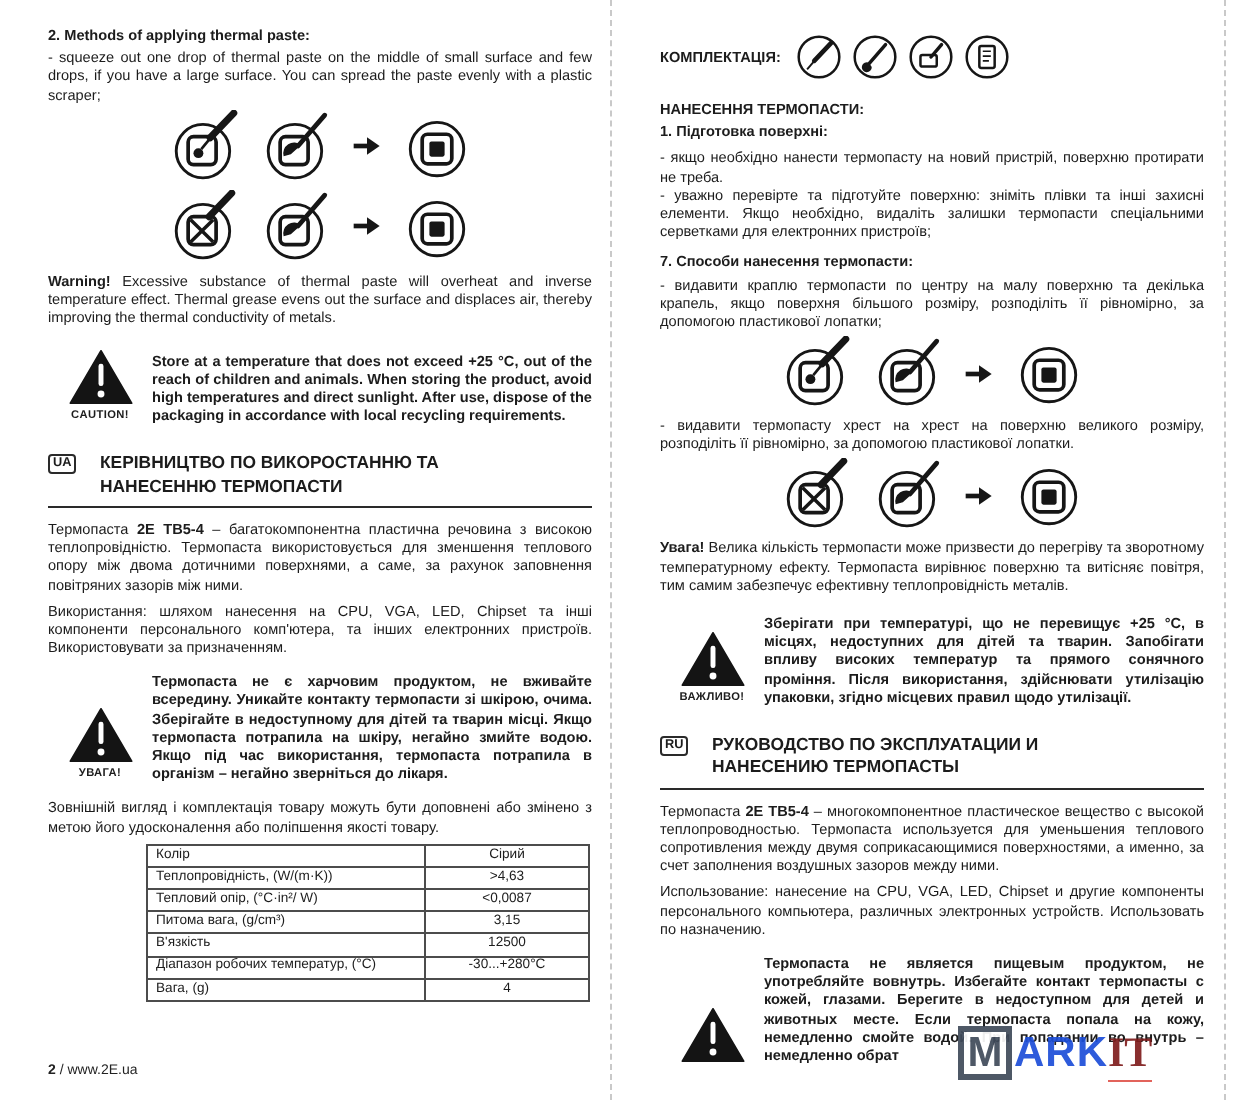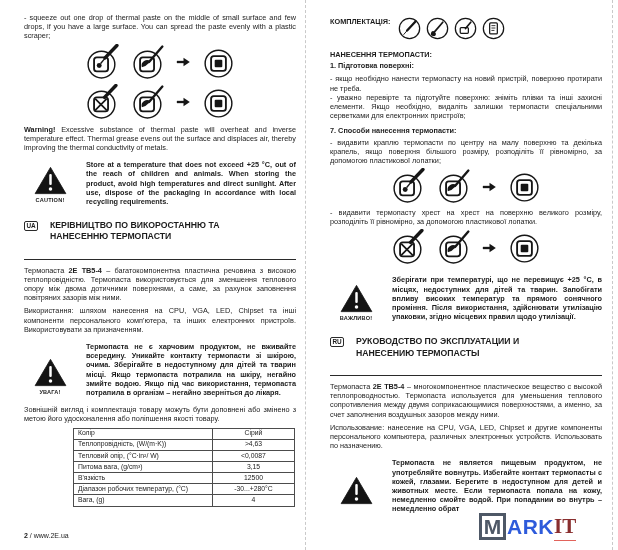--- a/index.html
+++ b/index.html
@@ -14,36 +14,36 @@
   .col { position:absolute; }
   .col-left  { left:24px;  top:13px; width:272px; }
   .col-right { left:330px; top:17px; width:272px; }
   .p  { text-align:justify; }
   .b  { font-weight:bold; }
   .h  { font-weight:bold; margin-bottom:2px; }
   .mt2{margin-top:2px}.mt4{margin-top:4px}.mt6{margin-top:6px}.mt8{margin-top:8px}.mt10{margin-top:10px}
   .diag { display:flex; justify-content:center; align-items:center; gap:9px; margin:3px 0 3px 0; }
   .diag svg.app { width:37px; height:37px; }
   .diag svg.arr { width:15px; height:12px; }
-  .warnflex { display:flex; gap:10px; align-items:center; }
+  .warnflex { display:flex; align-items:flex-end; }
   .tri-wrap { width:52px; flex:0 0 52px; text-align:center; padding-top:3px; }
   .tri-wrap svg { width:33px; height:29px; margin:0 auto; }
   .tri-label { font-weight:bold; font-size:5.6px; margin-top:2px; letter-spacing:.2px; }
   .warntext { flex:1; font-weight:bold; text-align:justify; }
   .sect-head { margin-top:14px; position:relative; padding-left:26px; min-height:22px;
-               border-bottom:1.6px solid #2a2a2a; padding-bottom:16px; }
+               border-bottom:1.6px solid #2a2a2a; padding-bottom:4px; }
   .sect-head .badge {
     position:absolute; left:0; top:1px; border:1.1px solid #2a2a2a; border-radius:2px;
     font-weight:bold; font-size:6.4px; padding:0 1.5px; line-height:8px; }
   .sect-title { font-weight:bold; font-size:8.7px; line-height:1.3; width:215px; }
   .spec-row { display:flex; justify-content:space-between; align-items:baseline; margin-top:9px; }
   table.spec { border-collapse:collapse; margin:4px 0 0 49px; width:222px; font-size:6.8px; }
   table.spec td { border:0.9px solid #4c4c4c; padding:0.8px 4px; height:8px; }
   table.spec td.v { text-align:center; width:82px; }
-  .kit-head { display:flex; align-items:flex-start; gap:8px; }
+  .kit-head { display:flex; align-items:center; gap:8px; }
   .kit-icons { display:flex; gap:5px; }
   .kit-icons svg { width:23px; height:23px; }
   .kit-list { margin:3px 0 0 40px; }
   .footer { position:absolute; left:24px; bottom:9px; font-size:7px; color:#222; }
   .watermark { position:absolute; left:479px; top:513px; display:flex; align-items:flex-start; opacity:.92; }
   .wm-box { width:27px; height:27px; border:3.2px solid #3f4a5a; color:#3f4a5a; background:#fff;
             font-weight:bold; font-size:21px; line-height:21px; text-align:center; }
   .wm-txt { color:#1d4ed8; font-weight:bold; font-size:21px; line-height:27px; letter-spacing:.5px; margin-left:1px; }
   .wm-last { color:#7f1d1d; font-family:"Liberation Serif", serif; font-weight:bold; font-size:21px;
              line-height:27px; border-bottom:1.6px solid #e0564e; }
@@ -106,20 +106,21 @@
       <rect x="8" y="6.2" width="8" height="11.5" rx="1" fill="none" stroke="#161616" stroke-width="1.3"></rect>
       <path d="M9.8 9 H14 M9.8 11.5 H14 M9.8 14 H13" stroke="#161616" stroke-width="0.9"></path>
     </symbol>
   </defs>
 </svg>
 
 <div class="fold" style="left:305px"></div>
 <div class="fold" style="left:612px"></div>
 
 <div class="col col-left">
+  <div class="h">2. Methods of applying thermal paste:</div>
   <div class="p">- squeeze out one drop of thermal paste on the middle of small surface and few drops, if you have a large surface. You can spread the paste evenly with a plastic scraper;</div>
 
   <div class="diag">
     <svg class="app">
         <use href="#app-drop"></use>
       </svg>
     <svg class="app">
         <use href="#app-spread"></use>
       </svg>
     <svg class="arr">
@@ -266,20 +267,21 @@
         <use href="#app-spread"></use>
       </svg>
     <svg class="arr">
         <use href="#arrow-r"></use>
       </svg>
     <svg class="app">
         <use href="#app-filled"></use>
       </svg>
   </div>
 
+  <div class="p"><span class="b">Увага!</span><span> Велика кількість термопасти може призвести до перегріву та зворотному температурному ефекту. Термопаста вирівнює поверхню та витісняє повітря, тим самим забезпечує ефективну теплопровідність металів.</span></div>
 
   <div class="warnflex mt8">
     <div class="tri-wrap" style="padding-top:10px">
       <svg>
           <use href="#warn-tri"></use>
         </svg>
       <div class="tri-label">ВАЖЛИВО!</div>
     </div>
     <div class="warntext">Зберігати при температурі, що не перевищує +25 °C, в місцях, недоступних для дітей та тварин. Запобігати впливу високих температур та прямого сонячного проміння. Після використання, здійснювати утилізацію упаковки, згідно місцевих правил щодо утилізації.</div>
   </div>

